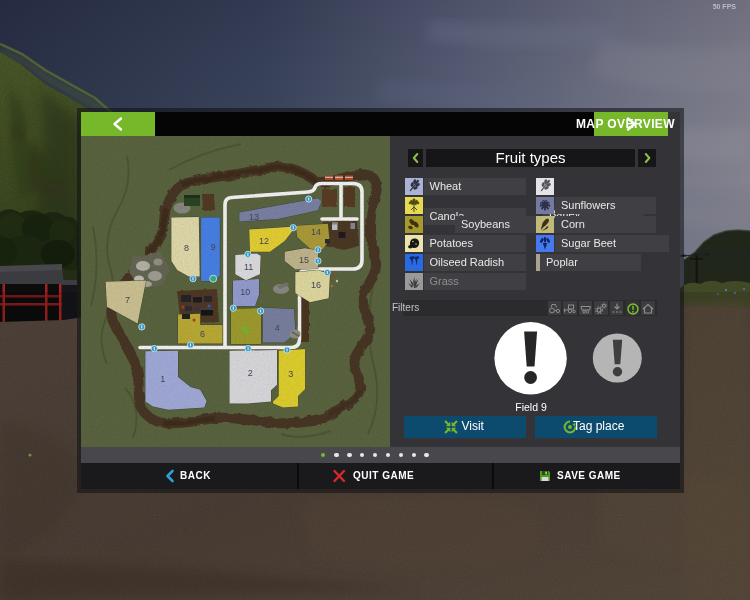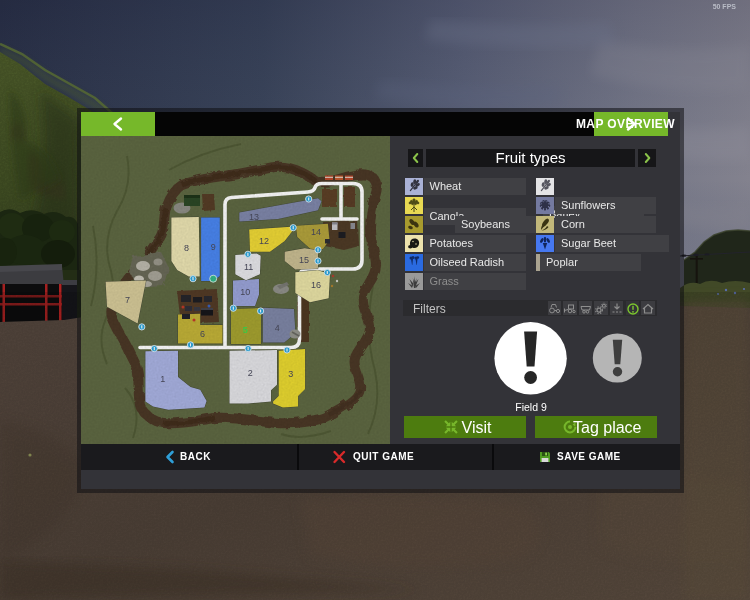--- a/index.html
+++ b/index.html
@@ -8,23 +8,23 @@
   #dlg{position:absolute;left:81px;top:112px;width:599px;height:377px;background:#333338;box-shadow:0 0 0 4px rgba(14,14,18,0.55);}
   .tbar{position:absolute;left:0;top:0;width:513px;height:24px;background:#050505;}
   .gbtn{position:absolute;top:0;width:74px;height:24px;background:#76b82a;}
   .title{position:absolute;left:-5px;top:0;width:599px;height:36px;line-height:25px;text-align:right;color:#fff;font-size:12px;font-weight:bold;letter-spacing:0.4px;}
   #mapwrap{position:absolute;left:0;top:24px;width:309px;height:311px;}
   .hdrbox{position:absolute;background:#161618;}
   .rowlab{position:absolute;background:#404044;color:#e8e8e8;font-size:11px;}
   .rowlab span{position:absolute;left:6px;top:2px;}
   .filters{position:absolute;background:#2b2b2e;}
   .fbox{position:absolute;background:#3c3c40;}
-  .btn{position:absolute;background:#4d7c0f;color:#fff;font-size:16px;text-decoration:underline;}
+  .btn{position:absolute;background:#0c4a6e;color:#fff;font-size:12px;text-decoration:underline;}
   .pagebar{position:absolute;left:0;top:335px;width:599px;height:16px;background:#48484c;}
-  .botbar{position:absolute;left:0;top:332px;width:599px;height:26px;background:#1a1a1d;}
+  .botbar{position:absolute;left:0;top:351px;width:599px;height:26px;background:#1a1a1d;}
   .botbtn{position:absolute;top:0;height:26px;color:#fff;font-size:10px;font-weight:bold;letter-spacing:0.5px;line-height:26px;}
   .dot{position:absolute;width:4.5px;height:4.5px;border-radius:50%;background:#e8e8e8;top:5.8px;}
 </style>
 </head>
 <body>
 <svg id="bg" width="750" height="600">
   <defs>
     <linearGradient id="sky" x1="0" y1="0" x2="1" y2="0">
       <stop offset="0" stop-color="#2b3247"></stop>
       <stop offset="0.35" stop-color="#3a4459"></stop>
@@ -473,21 +473,21 @@
             <path d="M9,1.5 C11,4 11.6,6.5 11.6,9 C11.6,12 10.5,14.5 9,15.5 C7.5,14.5 6.4,12 6.4,9 C6.4,6.5 7,4 9,1.5 Z"></path>
           </g>
         </svg>
       </div>
   <div class="rowlab" style="left:448px;top:141.7px;width:101px;height:17px;color:#e8e8e8;margin-left:11px;">
         <span>Poplar</span>
       </div>
   </div>
 
   <div class="filters" style="left:322px;top:187.5px;width:254px;height:16.5px;"></div>
-  <div style="position:absolute;left:332px;top:189.5px;color:#c3c3c3;font-size:12px;">Filters</div>
+  <div style="position:absolute;left:311px;top:189.5px;color:#c3c3c3;font-size:10px;">Filters</div>
   <div id="fboxes">
   <div class="fbox" style="left:466.5px;top:189px;width:13.5px;height:14px;background:#3c3c40;"><svg width="14" height="15">
           <g fill="none" stroke="#8e8e8e" stroke-width="1">
             <circle cx="4" cy="9.5" r="2.4"></circle>
             <circle cx="10" cy="10" r="1.6"></circle>
             <path d="M3,6.5 L4,3.5 L7.5,3.5 L8.5,6.5 M6.5,9.5 L8.5,9.5"></path>
           </g>
         </svg></div>
   <div class="fbox" style="left:482.1px;top:189px;width:13.5px;height:14px;background:#3c3c40;"><svg width="14" height="15">
           <g fill="none" stroke="#8e8e8e" stroke-width="1">

